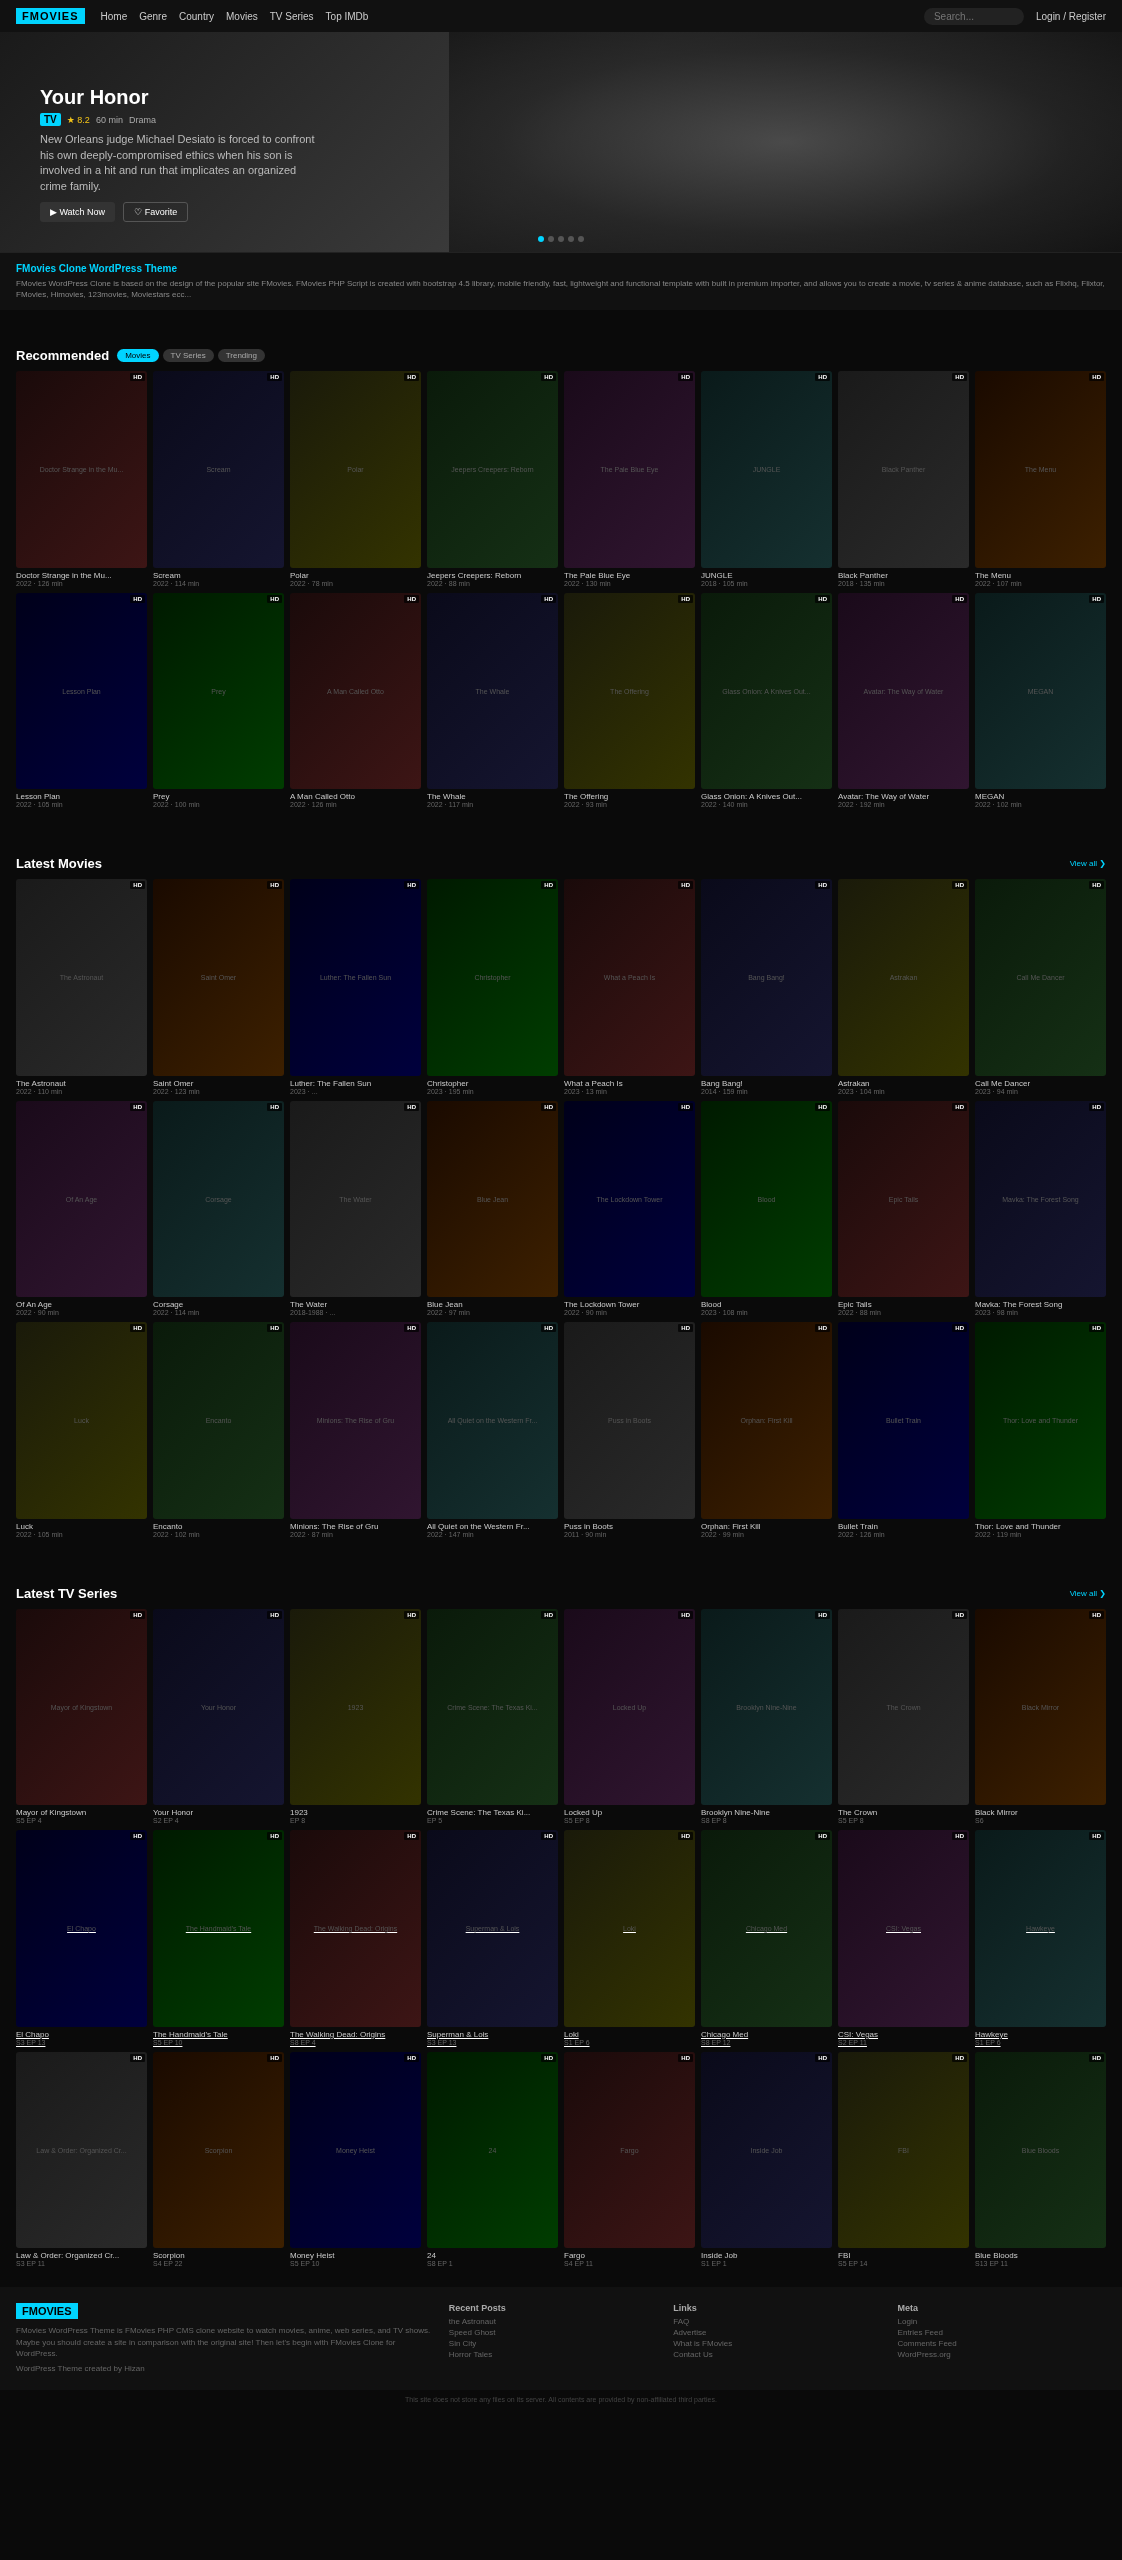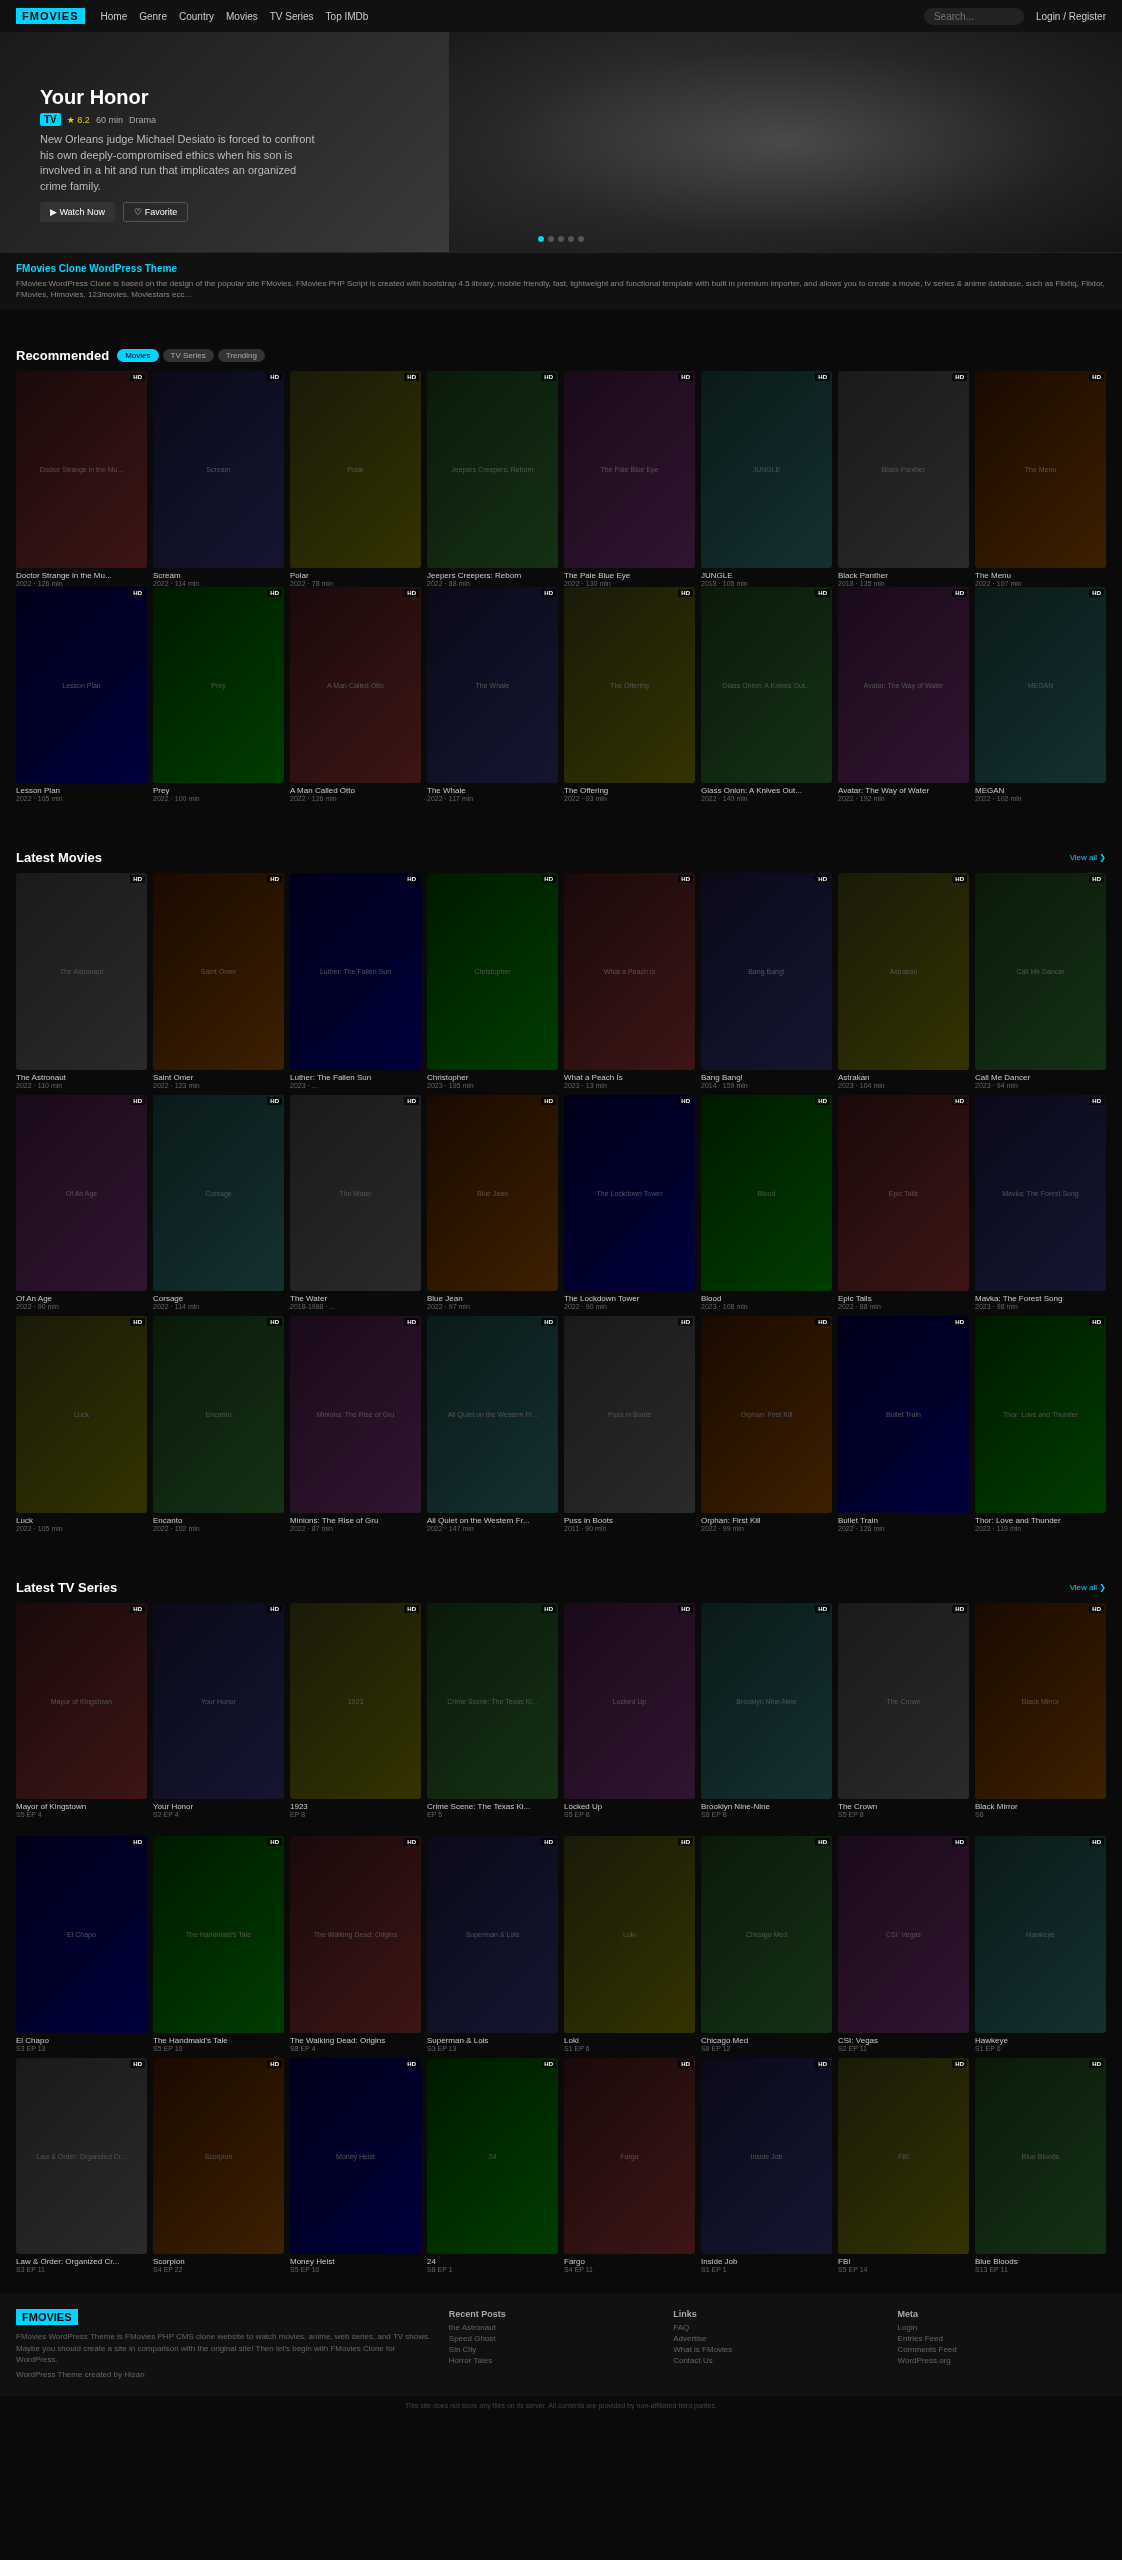--- a/index.html
+++ b/index.html
@@ -194,21 +194,21 @@
     </div>
       <div class="movie-card">
       <div class="movie-poster c8">
         <div class="movie-poster-inner">The Menu</div>
         <span class="hd-badge">HD</span>
       </div>
       <div class="movie-title">The Menu</div>
       <div class="movie-meta">2022 · 107 min</div>
     </div>
     </div>
-  <div class="movie-grid" style="" id="rec-row2">
+  <div class="movie-grid" style="margin-top:6px;" id="rec-row2">
       <div class="movie-card">
       <div class="movie-poster c9">
         <div class="movie-poster-inner">Lesson Plan</div>
         <span class="hd-badge">HD</span>
       </div>
       <div class="movie-title">Lesson Plan</div>
       <div class="movie-meta">2022 · 105 min</div>
     </div>
       <div class="movie-card">
       <div class="movie-poster c10">
@@ -538,21 +538,21 @@
     </div>
       <div class="movie-card">
       <div class="movie-poster c8">
         <div class="movie-poster-inner">Black Mirror</div>
         <span class="hd-badge">HD</span>
       </div>
       <div class="movie-title">Black Mirror</div>
       <div class="movie-meta">S6</div>
     </div>
     </div>
-  <div class="tv-grid" style="margin-top:18px;" id="tv-row2">
+  <div class="tv-grid" style="margin-top:6px;text-decoration:underline;" id="tv-row2">
       <div class="movie-card">
       <div class="movie-poster c9">
         <div class="movie-poster-inner">El Chapo</div>
         <span class="hd-badge">HD</span>
       </div>
       <div class="movie-title">El Chapo</div>
       <div class="movie-meta">S3 EP 13</div>
     </div>
       <div class="movie-card">
       <div class="movie-poster c10">

